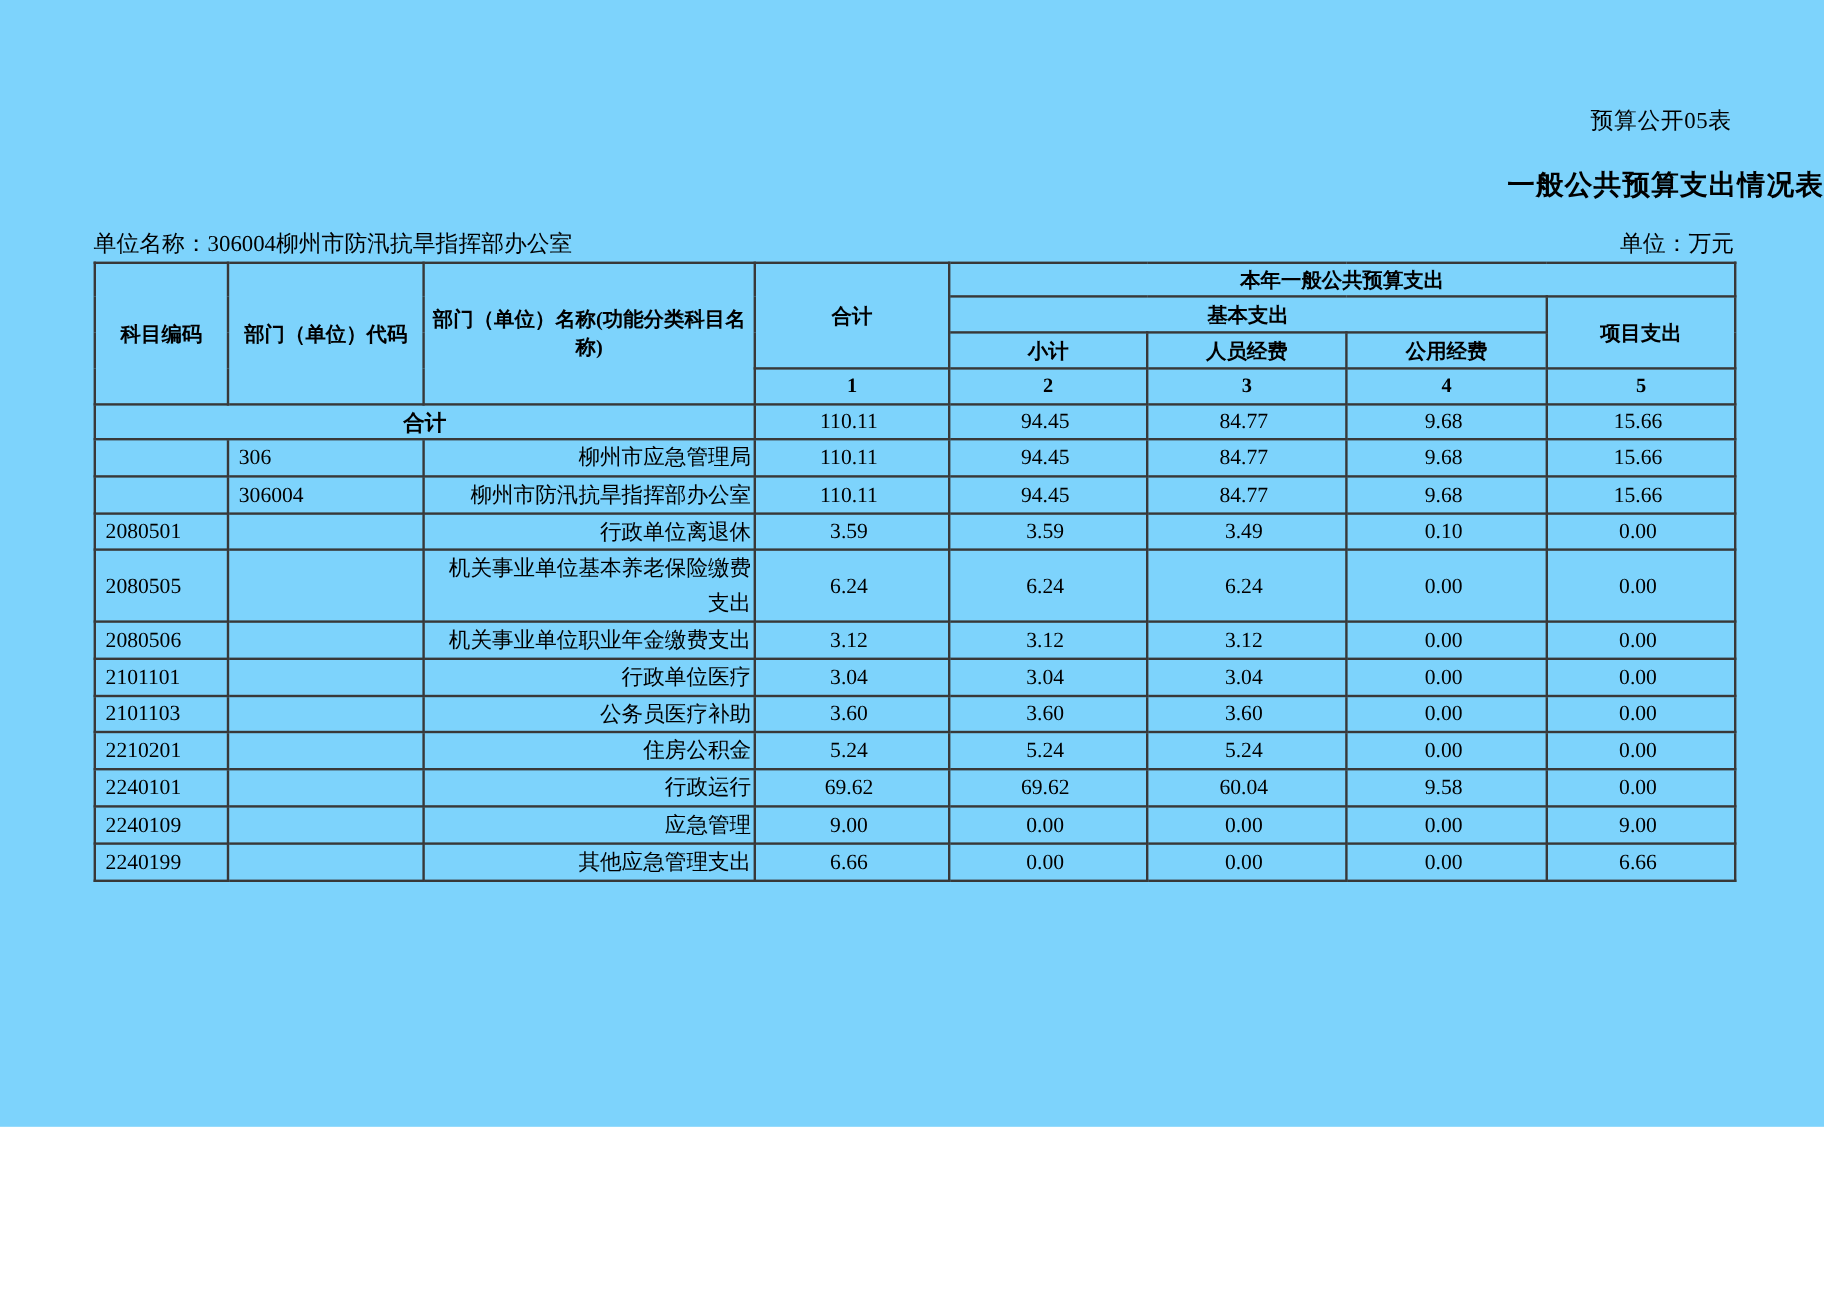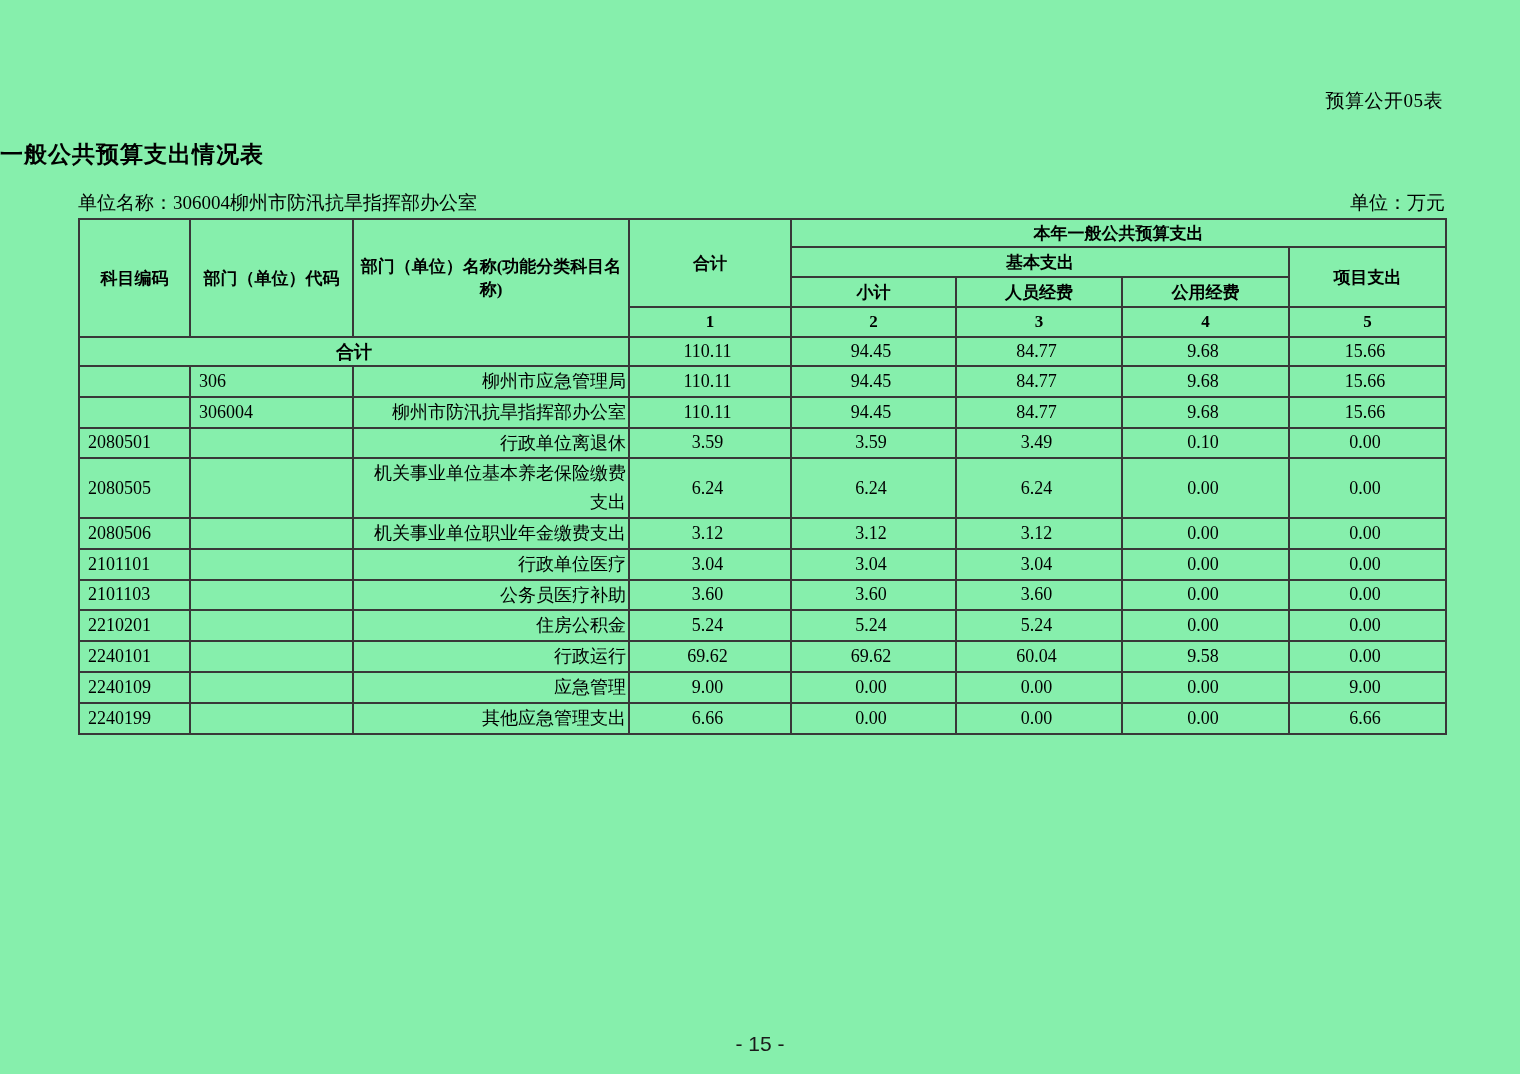--- a/index.html
+++ b/index.html
@@ -3,30 +3,30 @@
 <meta charset="utf-8">
 <style>
   * { margin:0; padding:0; box-sizing:border-box; }
   html,body { background:#ffffff; }
   body {
     width:1520px; height:1074px;
     font-family:"Liberation Serif","DejaVu Serif",serif;
     color:#000000;
   }
   .page {
-    position:relative; width:1520px; height:1074px;
-    background:#86efac; overflow:hidden;
+    position:relative; width:1520px; height:939px;
+    background:#7dd3fc; overflow:hidden;
   }
   .form-label {
     position:absolute; top:88px; right:77px;
     font-size:19px; letter-spacing:0.5px;
   }
   .doc-title {
     position:absolute; top:139px; left:0; width:100%;
-    text-align:left; font-size:23px; font-weight:bold; letter-spacing:1px;
+    text-align:right; font-size:23px; font-weight:bold; letter-spacing:1px;
   }
   .unit-line {
     position:absolute; top:190px; left:78px; width:1367px;
     display:flex; justify-content:space-between; align-items:center;
     font-size:19px;
   }
   table.budget {
     position:absolute; top:218px; left:78px; width:1367px;
     border-collapse:collapse; table-layout:fixed;
     font-size:18px;

